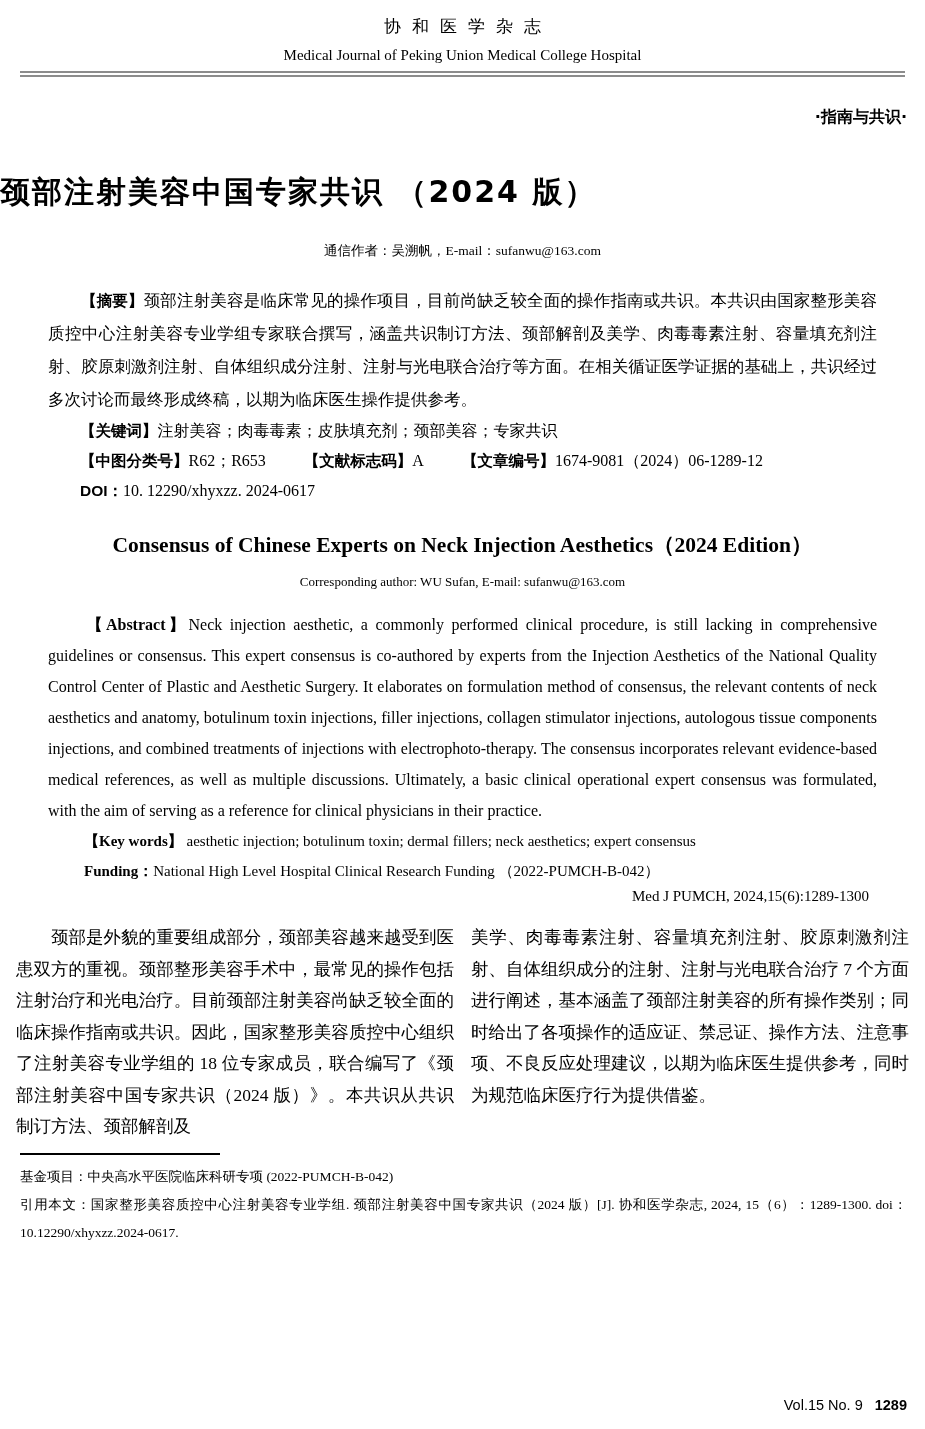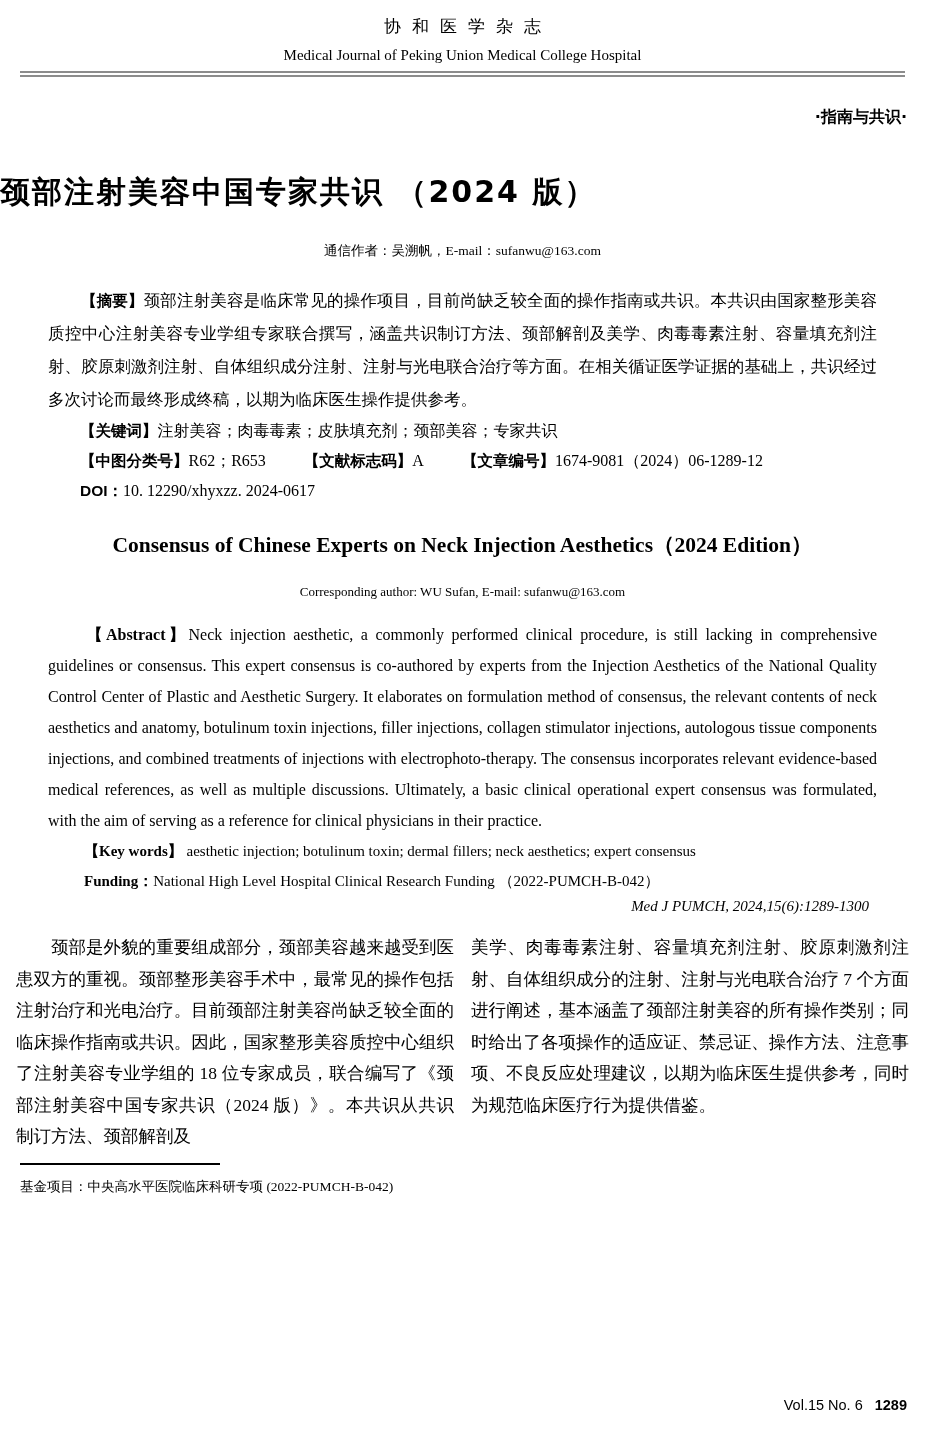--- a/index.html
+++ b/index.html
@@ -41,29 +41,29 @@
     text-align: justify; text-indent: 2em;
   }
   .meta-line { margin: 0; font-size: 16px; line-height: 30px; text-indent: 2em; }
   .meta-line b { font-family: Liberation Sans, sans-serif; font-size: 15.5px; }
   .seg { margin-right: 38px; }
   .seg:last-child { margin-right: 0; }
 
   
   .title-en { text-align: center; margin-top: 24px; font-size: 21.5px; font-weight: bold; }
   .affil-en { text-align: center; margin-top: 34px; font-size: 16px; }
-  .corr-en { text-align: center; margin-top: 25px; font-size: 13px; }
+  .corr-en { text-align: center; margin-top: 15px; font-size: 13px; }
   .abs-en {
     margin: 19px 0 0 0; font-size: 16px; line-height: 31px;
     text-align: justify; text-indent: 2.4em;
   }
   .kw-en { margin: 0; font-size: 15px; line-height: 30px; text-indent: 2.4em; }
   .kw-en b { font-size: 15px; }
   .cite-line {
-    text-align: right; margin: 2px 8px 0 0; font-size: 15px; font-style: italic;
+    text-align: right; margin: 2px 8px 0 0; font-size: 15px; 
   }
 
   
   .columns { display: flex; gap: 17px; margin: 17px 16px 0 16px; }
   .col {
     flex: 1; font-size: 17.5px; line-height: 31.5px; text-align: justify;
   }
   .col p { margin: 0; }
   .col .indent { text-indent: 2em; }
 
@@ -114,19 +114,20 @@
       <p class="indent">颈部是外貌的重要组成部分，颈部美容越来越受到医患双方的重视。颈部整形美容手术中，最常见的操作包括注射治疗和光电治疗。目前颈部注射美容尚缺乏较全面的临床操作指南或共识。因此，国家整形美容质控中心组织了注射美容专业学组的 18 位专家成员，联合编写了《颈部注射美容中国专家共识（2024 版）》。本共识从共识制订方法、颈部解剖及</p>
     </div>
     <div class="col">
       <p>美学、肉毒毒素注射、容量填充剂注射、胶原刺激剂注射、自体组织成分的注射、注射与光电联合治疗 7 个方面进行阐述，基本涵盖了颈部注射美容的所有操作类别；同时给出了各项操作的适应证、禁忌证、操作方法、注意事项、不良反应处理建议，以期为临床医生提供参考，同时为规范临床医疗行为提供借鉴。</p>
     </div>
   </div>
 
   <div class="fn-rule"></div>
   <div class="fn">
     <p><span>基金项目：</span><span>中央高水平医院临床科研专项 (2022-PUMCH-B-042)</span></p>
+    <p><span>引用本文：</span><span>国家整形美容质控中心注射美容专业学组. 颈部注射美容中国专家共识（2024 版）[J]. 协和医学杂志, 2024, 15（6）：1289-1300. doi：10.12290/xhyxzz.2024-0617.</span></p>
   </div>
 
   <div class="page-footer">
-    <span>Vol.15 No. 6</span><span class="page-num">1289</span>
+    <span>Vol.15 No. 9</span><span class="page-num">1289</span>
   </div>
 
 </div>
 
 </body></html>

